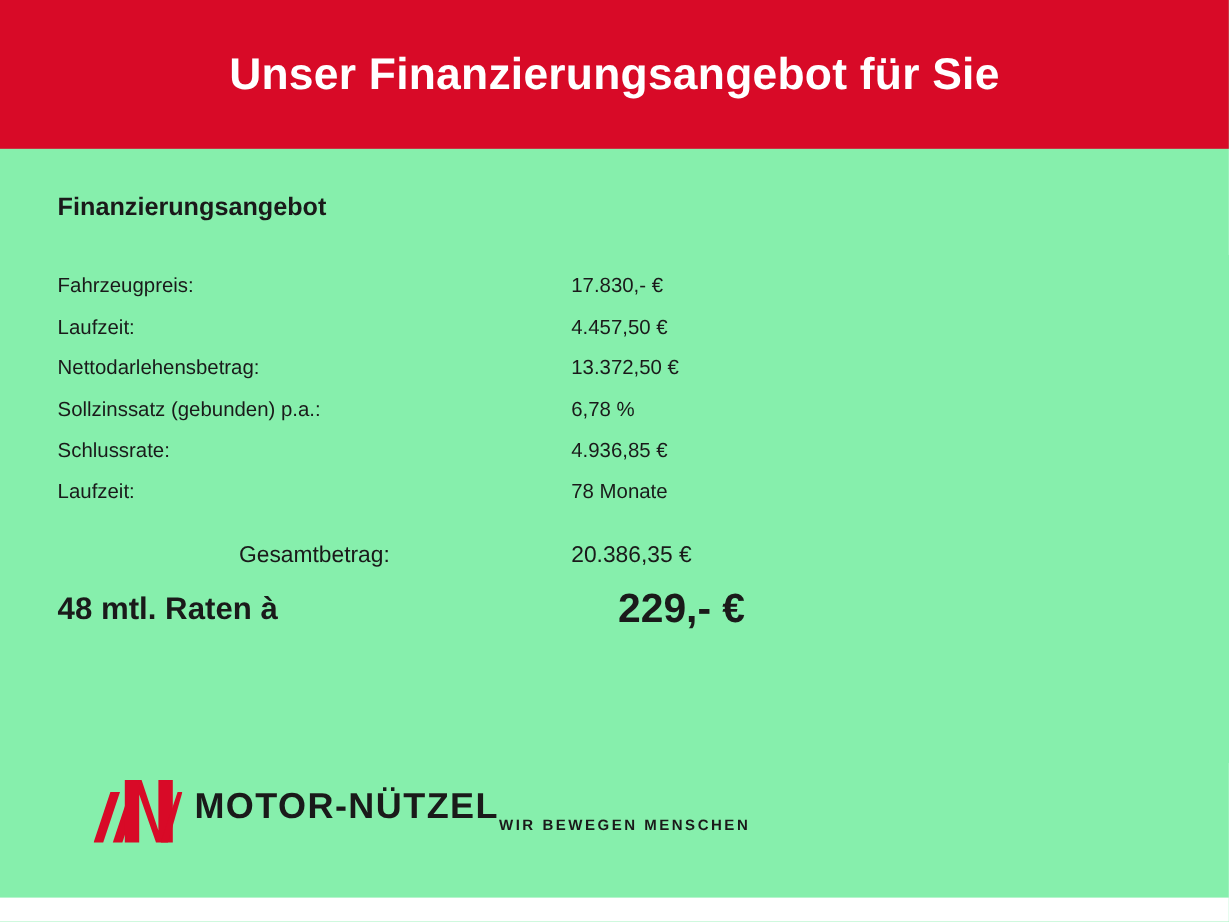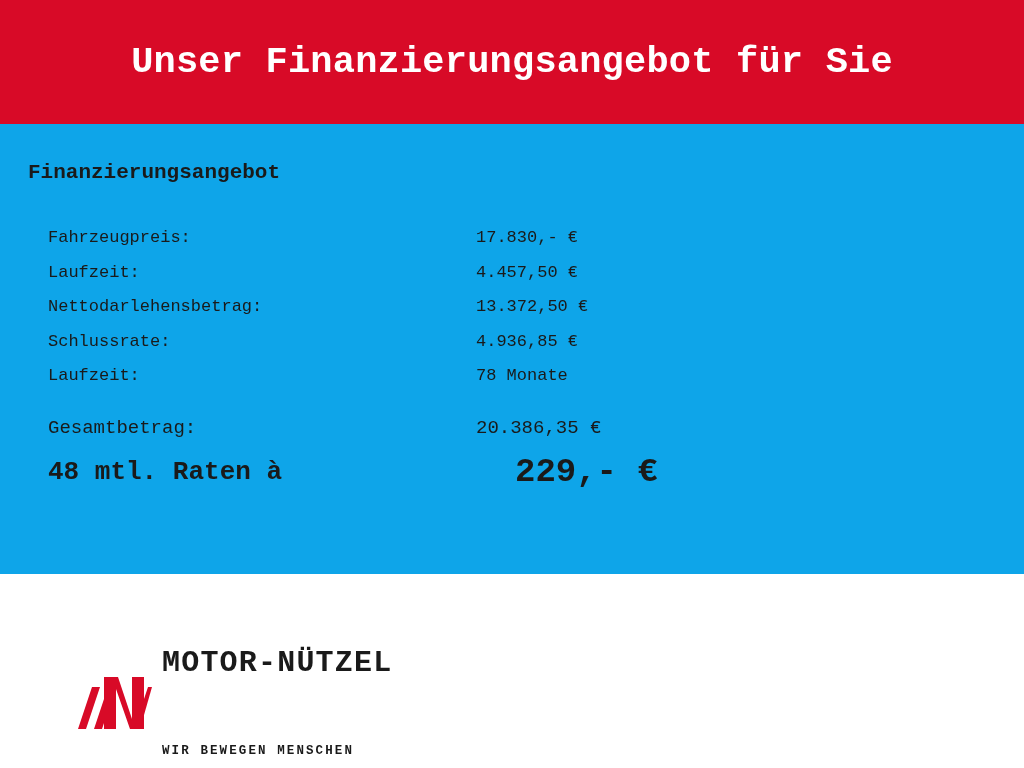--- a/index.html
+++ b/index.html
@@ -10,23 +10,22 @@
     width: 1024px;
     height: 768px;
     background: #ffffff;
     font-family: "Liberation Sans", sans-serif;
     color: #1a1a1a;
     overflow: hidden;
   }
   .page {
     position: relative;
     width: 1024px;
-    height: 574px;
-    background: #0ea5e9;
-    font-family: Liberation Mono, monospace;
+    height: 748px;
+    background: #86efac;
   }
   
   .banner {
     position: absolute;
     top: 0;
     left: 0;
     width: 1024px;
     height: 124px;
     background: #d80a27;
     display: flex;
@@ -43,21 +42,21 @@
   }
   
   .content {
     position: absolute;
     top: 124px;
     left: 0;
     width: 1024px;
     padding: 0;
   }
   .headings {
-    margin: 34px 0 0 28px;
+    margin: 34px 0 0 48px;
   }
   .heading-main {
     font-size: 21px;
     font-weight: bold;
     color: #1a1a1a;
     line-height: 1.45;
   }
   .heading-sub {
     font-size: 19px;
     font-weight: bold;
@@ -82,20 +81,21 @@
   }
   .spec-value {
     white-space: nowrap;
   }
   .totals {
     margin: 17px 0 0 48px;
   }
   .total-row {
     display: flex;
     align-items: baseline;
+    text-align: center;
   }
   .total-label {
     width: 428px;
     font-size: 19px;
     color: #1a1a1a;
   }
   .total-value {
     font-size: 19px;
     color: #1a1a1a;
   }
@@ -125,23 +125,21 @@
     align-items: center;
   }
   .logo-mark {
     width: 74px;
     height: 56px;
     margin-right: 10px;
     flex: none;
   }
   .logo-text-block {
     display: flex;
-    flex-direction: column;
     justify-content: center;
-    gap: 43px;
   }
   .logo-wordmark {
     font-size: 30px;
     font-weight: bold;
     letter-spacing: 1.2px;
     color: #1a1a1a;
     line-height: 1;
   }
   .logo-tagline {
     font-size: 12.5px;
@@ -173,20 +171,24 @@
           <td class="spec-label">Fahrzeugpreis:</td>
           <td class="spec-value">17.830,- €</td>
         </tr>
         <tr>
           <td class="spec-label">Laufzeit:</td>
           <td class="spec-value">4.457,50 €</td>
         </tr>
         <tr>
           <td class="spec-label">Nettodarlehensbetrag:</td>
           <td class="spec-value">13.372,50 €</td>
+        </tr>
+        <tr>
+          <td class="spec-label">Sollzinssatz (gebunden) p.a.:</td>
+          <td class="spec-value">6,78 %</td>
         </tr>
         <tr>
           <td class="spec-label">Schlussrate:</td>
           <td class="spec-value">4.936,85 €</td>
         </tr>
         <tr>
           <td class="spec-label">Laufzeit:</td>
           <td class="spec-value">78 Monate</td>
         </tr>
       </tbody>

